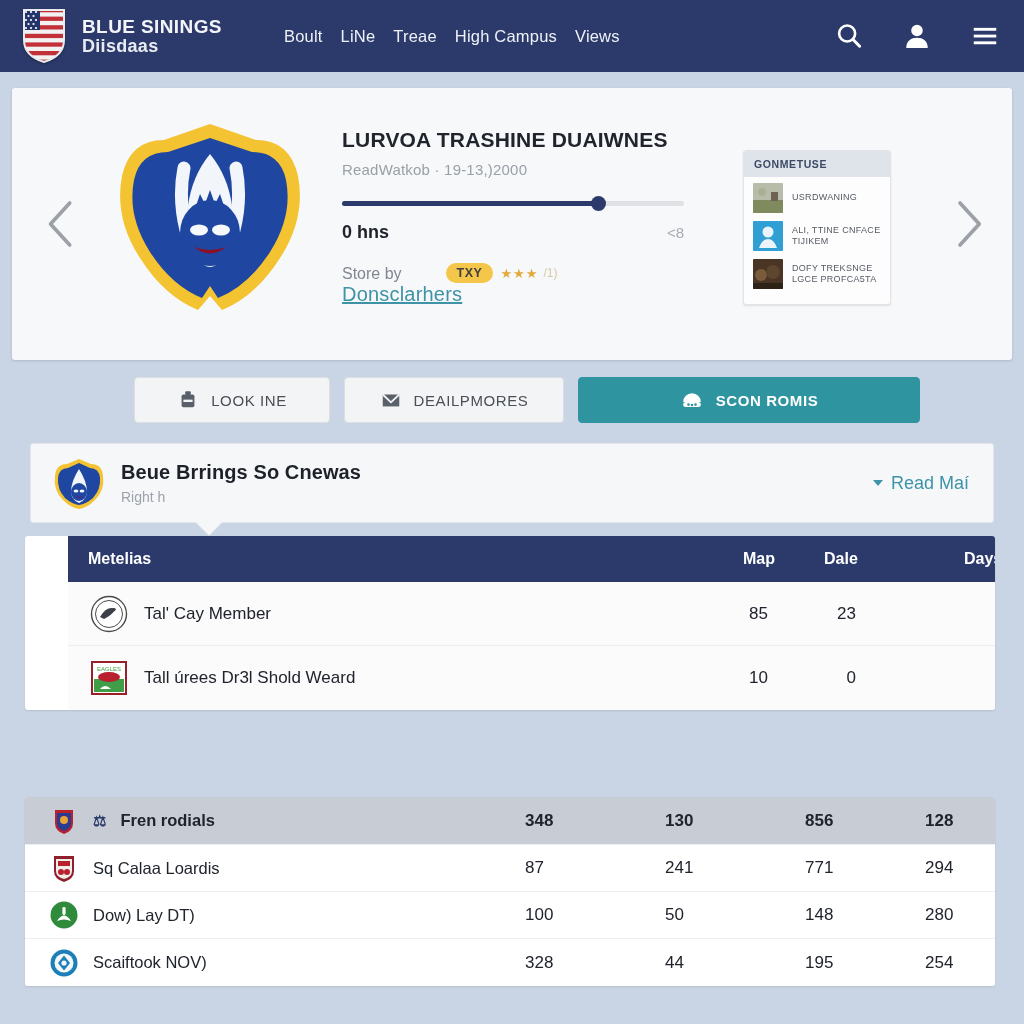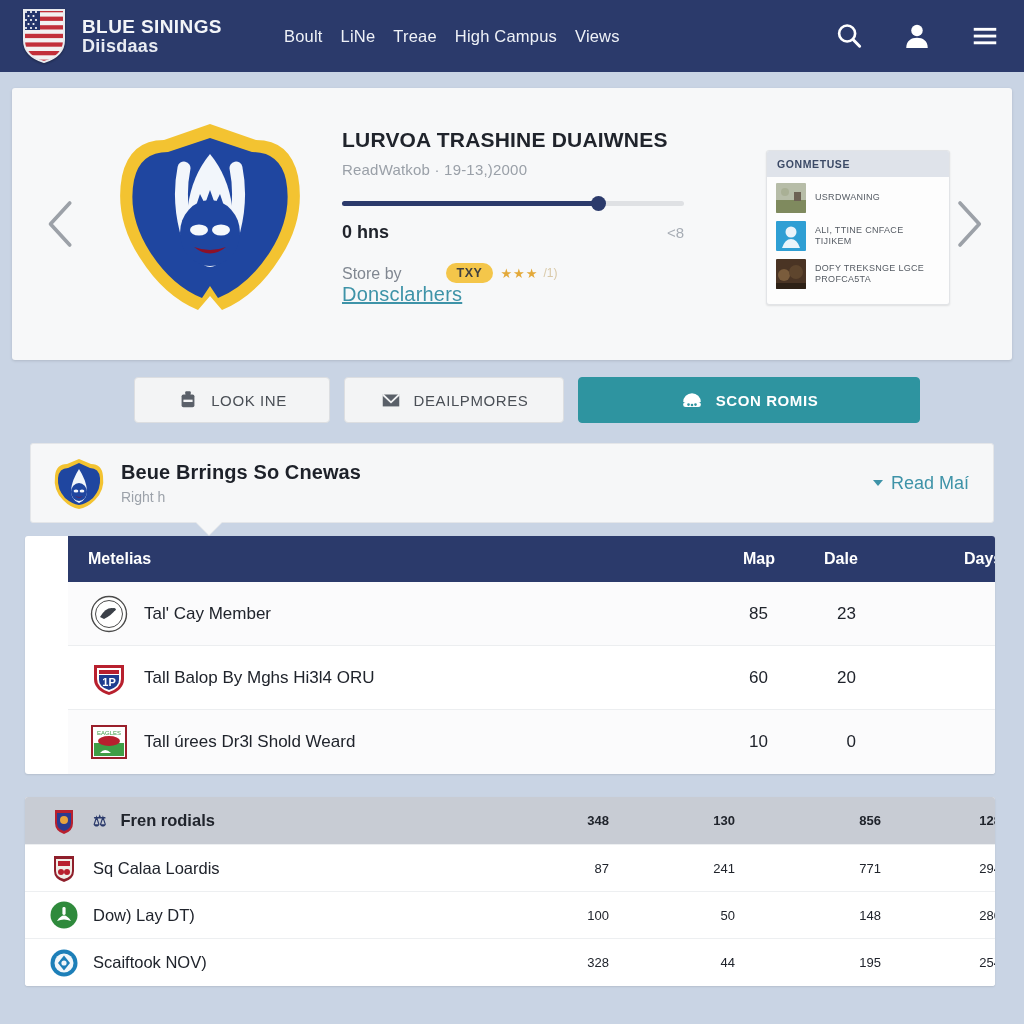--- a/index.html
+++ b/index.html
@@ -103,21 +103,21 @@
     border-radius: 10px; padding: 3px 11px; letter-spacing: .5px;
   }
   .stars { margin-left: 7px; color: #e3a93a; font-size: 13px; letter-spacing: 1px; }
   .rating-count { margin-left: 5px; color: #d9c9a8; font-size: 12px; }
   .store-link {
     margin-top: 4px; font-size: 20px; color: #3e93a8; letter-spacing: .2px;
   }
 
   
   .mini-card {
-    position: absolute; left: 766px; top: 150px; width: 184px; height: 155px;
+    position: absolute; left: 743px; top: 150px; width: 148px; height: 155px;
     background: #fdfdfd; border: 1px solid #e2e4e7; border-radius: 3px;
     box-shadow: 0 1px 2px rgba(0,0,0,.10);
     overflow: hidden;
   }
   .mini-head {
     height: 26px; background: #dfe3ea; display: flex; align-items: center;
     padding: 0 10px; font-size: 10.5px; font-weight: bold;
     color: #3c4a66; letter-spacing: .6px;
   }
   .mini-item {
@@ -213,21 +213,21 @@
     background: #ffffff; border-bottom: 1px solid #edeff1;
   }
   .trow2.total { background: #c8ccd4; font-weight: bold; height: 48px; }
   .trow2:last-child { border-bottom: none; }
   .row-icon2 { width: 30px; height: 30px; margin-left: 24px; flex: 0 0 auto; }
   .row-label2 { margin-left: 14px; font-size: 16.5px; color: #20242c; }
   .t2-v1 { left: 500px; width: 84px; }
   .t2-v2 { left: 640px; width: 70px; }
   .t2-v3 { left: 780px; width: 76px; }
   .t2-v4 { left: 900px; width: 76px; }
-  .cell2 { position: absolute; font-size: 13px; color: #20242c; text-align: right; }
+  .cell2 { position: absolute; font-size: 17px; color: #20242c; text-align: left; }
   .trow2.total .cell2 { font-weight: bold; }
   .dagger { font-size: 15px; color: #2b3a6b; margin-left: 14px; }
 </style>
 </head>
 <body>
 
 <div id="page">
 
   <div class="topbar">
     <div class="brand">
@@ -439,33 +439,20 @@
         <circle cx="19" cy="19" r="13.5" fill="#ffffff" stroke="#4b4b4b" stroke-width="1"></circle>
         <path d="M10 22 Q17 10 26 14 Q22 20 14 24 Z" fill="#3b4048"></path>
         <circle cx="24" cy="14.5" r="1.6" fill="#3b4048"></circle>
       </svg>
       <div class="row-label">Tal' Cay Member</div>
       <div class="cell t1-v1">85</div>
       <div class="cell t1-v2">23</div>
       <div class="cell t1-v3">68</div>
     </div>
 
-    <div class="trow alt">
-      <svg class="row-icon" viewBox="0 0 38 38">
-        <path d="M4 6 H34 V20 Q34 31 19 36 Q4 31 4 20 Z" fill="#b8202e"></path>
-        <path d="M7 9 H31 V20 Q31 29 19 33 Q7 29 7 20 Z" fill="#ffffff"></path>
-        <path d="M9 16 H29 V21 Q29 28 19 31 Q9 28 9 21 Z" fill="#1f3d8f"></path>
-        <text x="19" y="27" font-size="11" fill="#ffffff" text-anchor="middle" font-family="Liberation Sans, sans-serif" font-weight="bold">1P</text>
-        <rect x="9" y="11" width="20" height="4" fill="#b8202e"></rect>
-      </svg>
-      <div class="row-label">Tall Balop By Mghs Hi3l4 ORU</div>
-      <div class="cell t1-v1">60</div>
-      <div class="cell t1-v2">20</div>
-      <div class="cell t1-v3">70</div>
-    </div>
 
     <div class="trow">
       <svg class="row-icon" viewBox="0 0 38 38">
         <rect x="2" y="3" width="34" height="32" fill="#ffffff" stroke="#9a1f2b" stroke-width="2"></rect>
         <rect x="4" y="20" width="30" height="13" fill="#3f9e46"></rect>
         <ellipse cx="19" cy="18" rx="11" ry="5" fill="#b8202e"></ellipse>
         <rect x="4" y="5" width="30" height="8" fill="#ffffff"></rect>
         <text x="19" y="12" font-size="6" fill="#3f9e46" text-anchor="middle" font-family="Liberation Sans, sans-serif">EAGLES</text>
         <path d="M10 30 Q15 24 21 30 Z" fill="#ffffff"></path>
       </svg>

